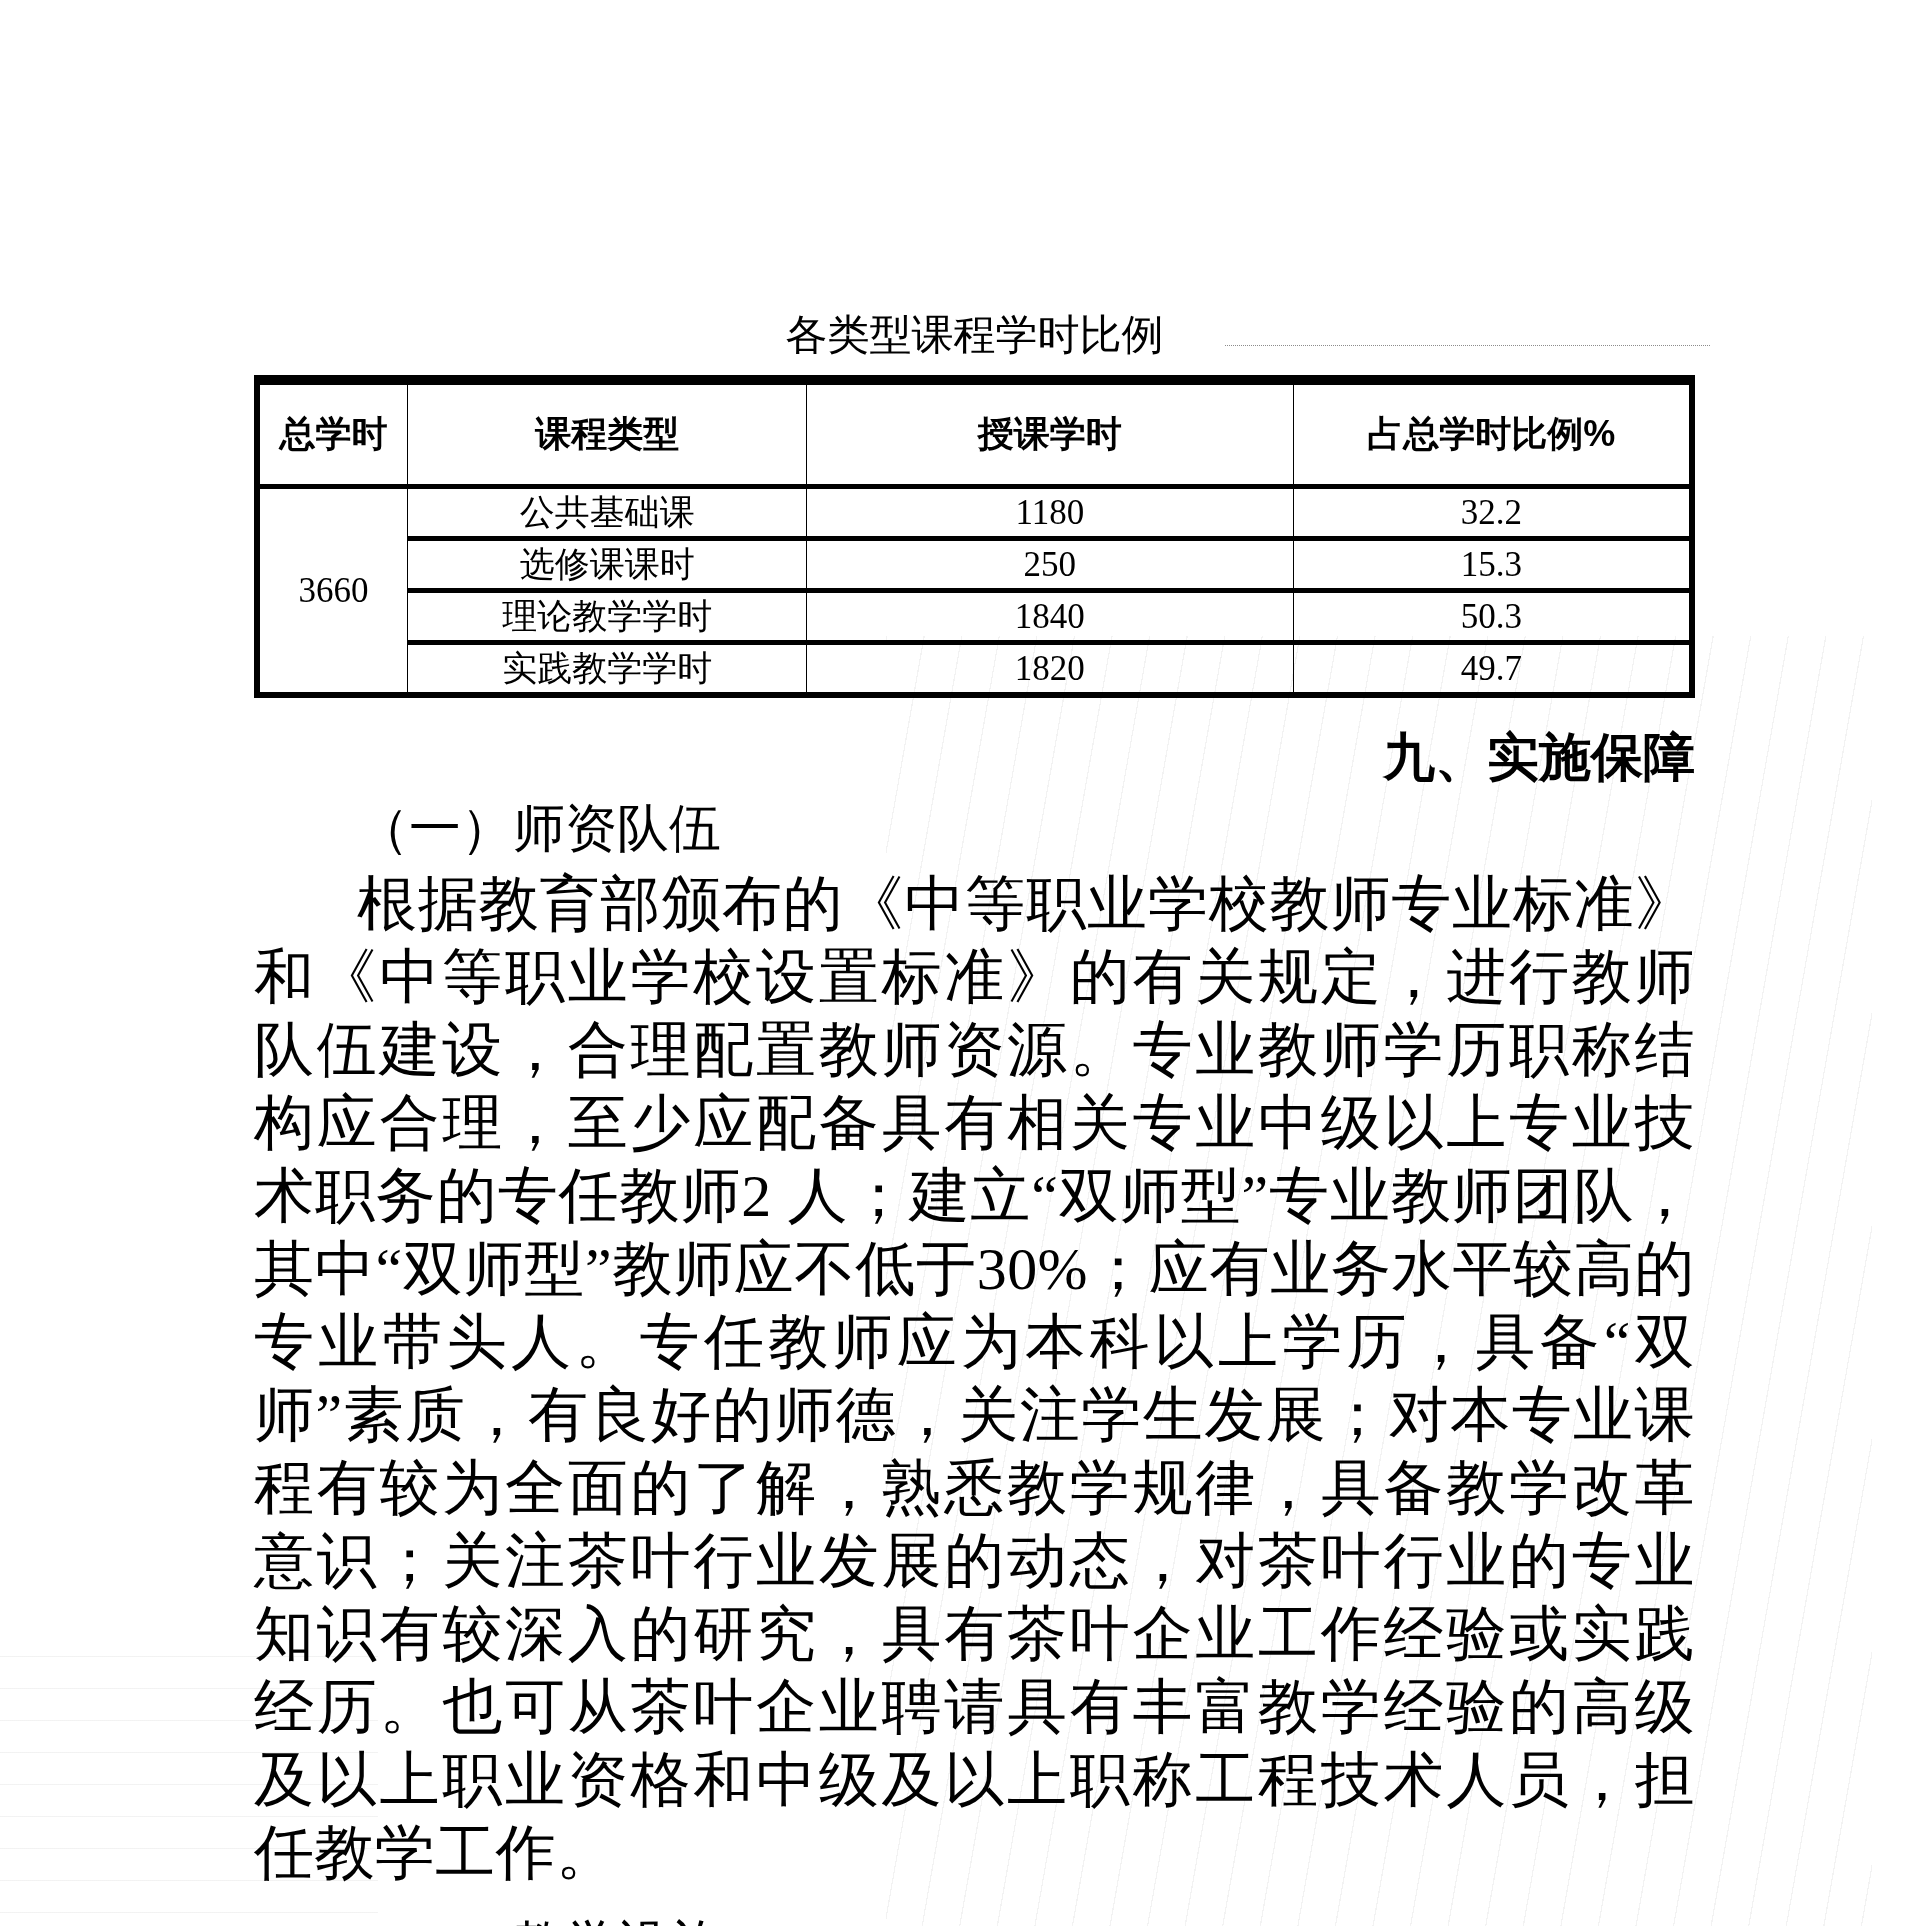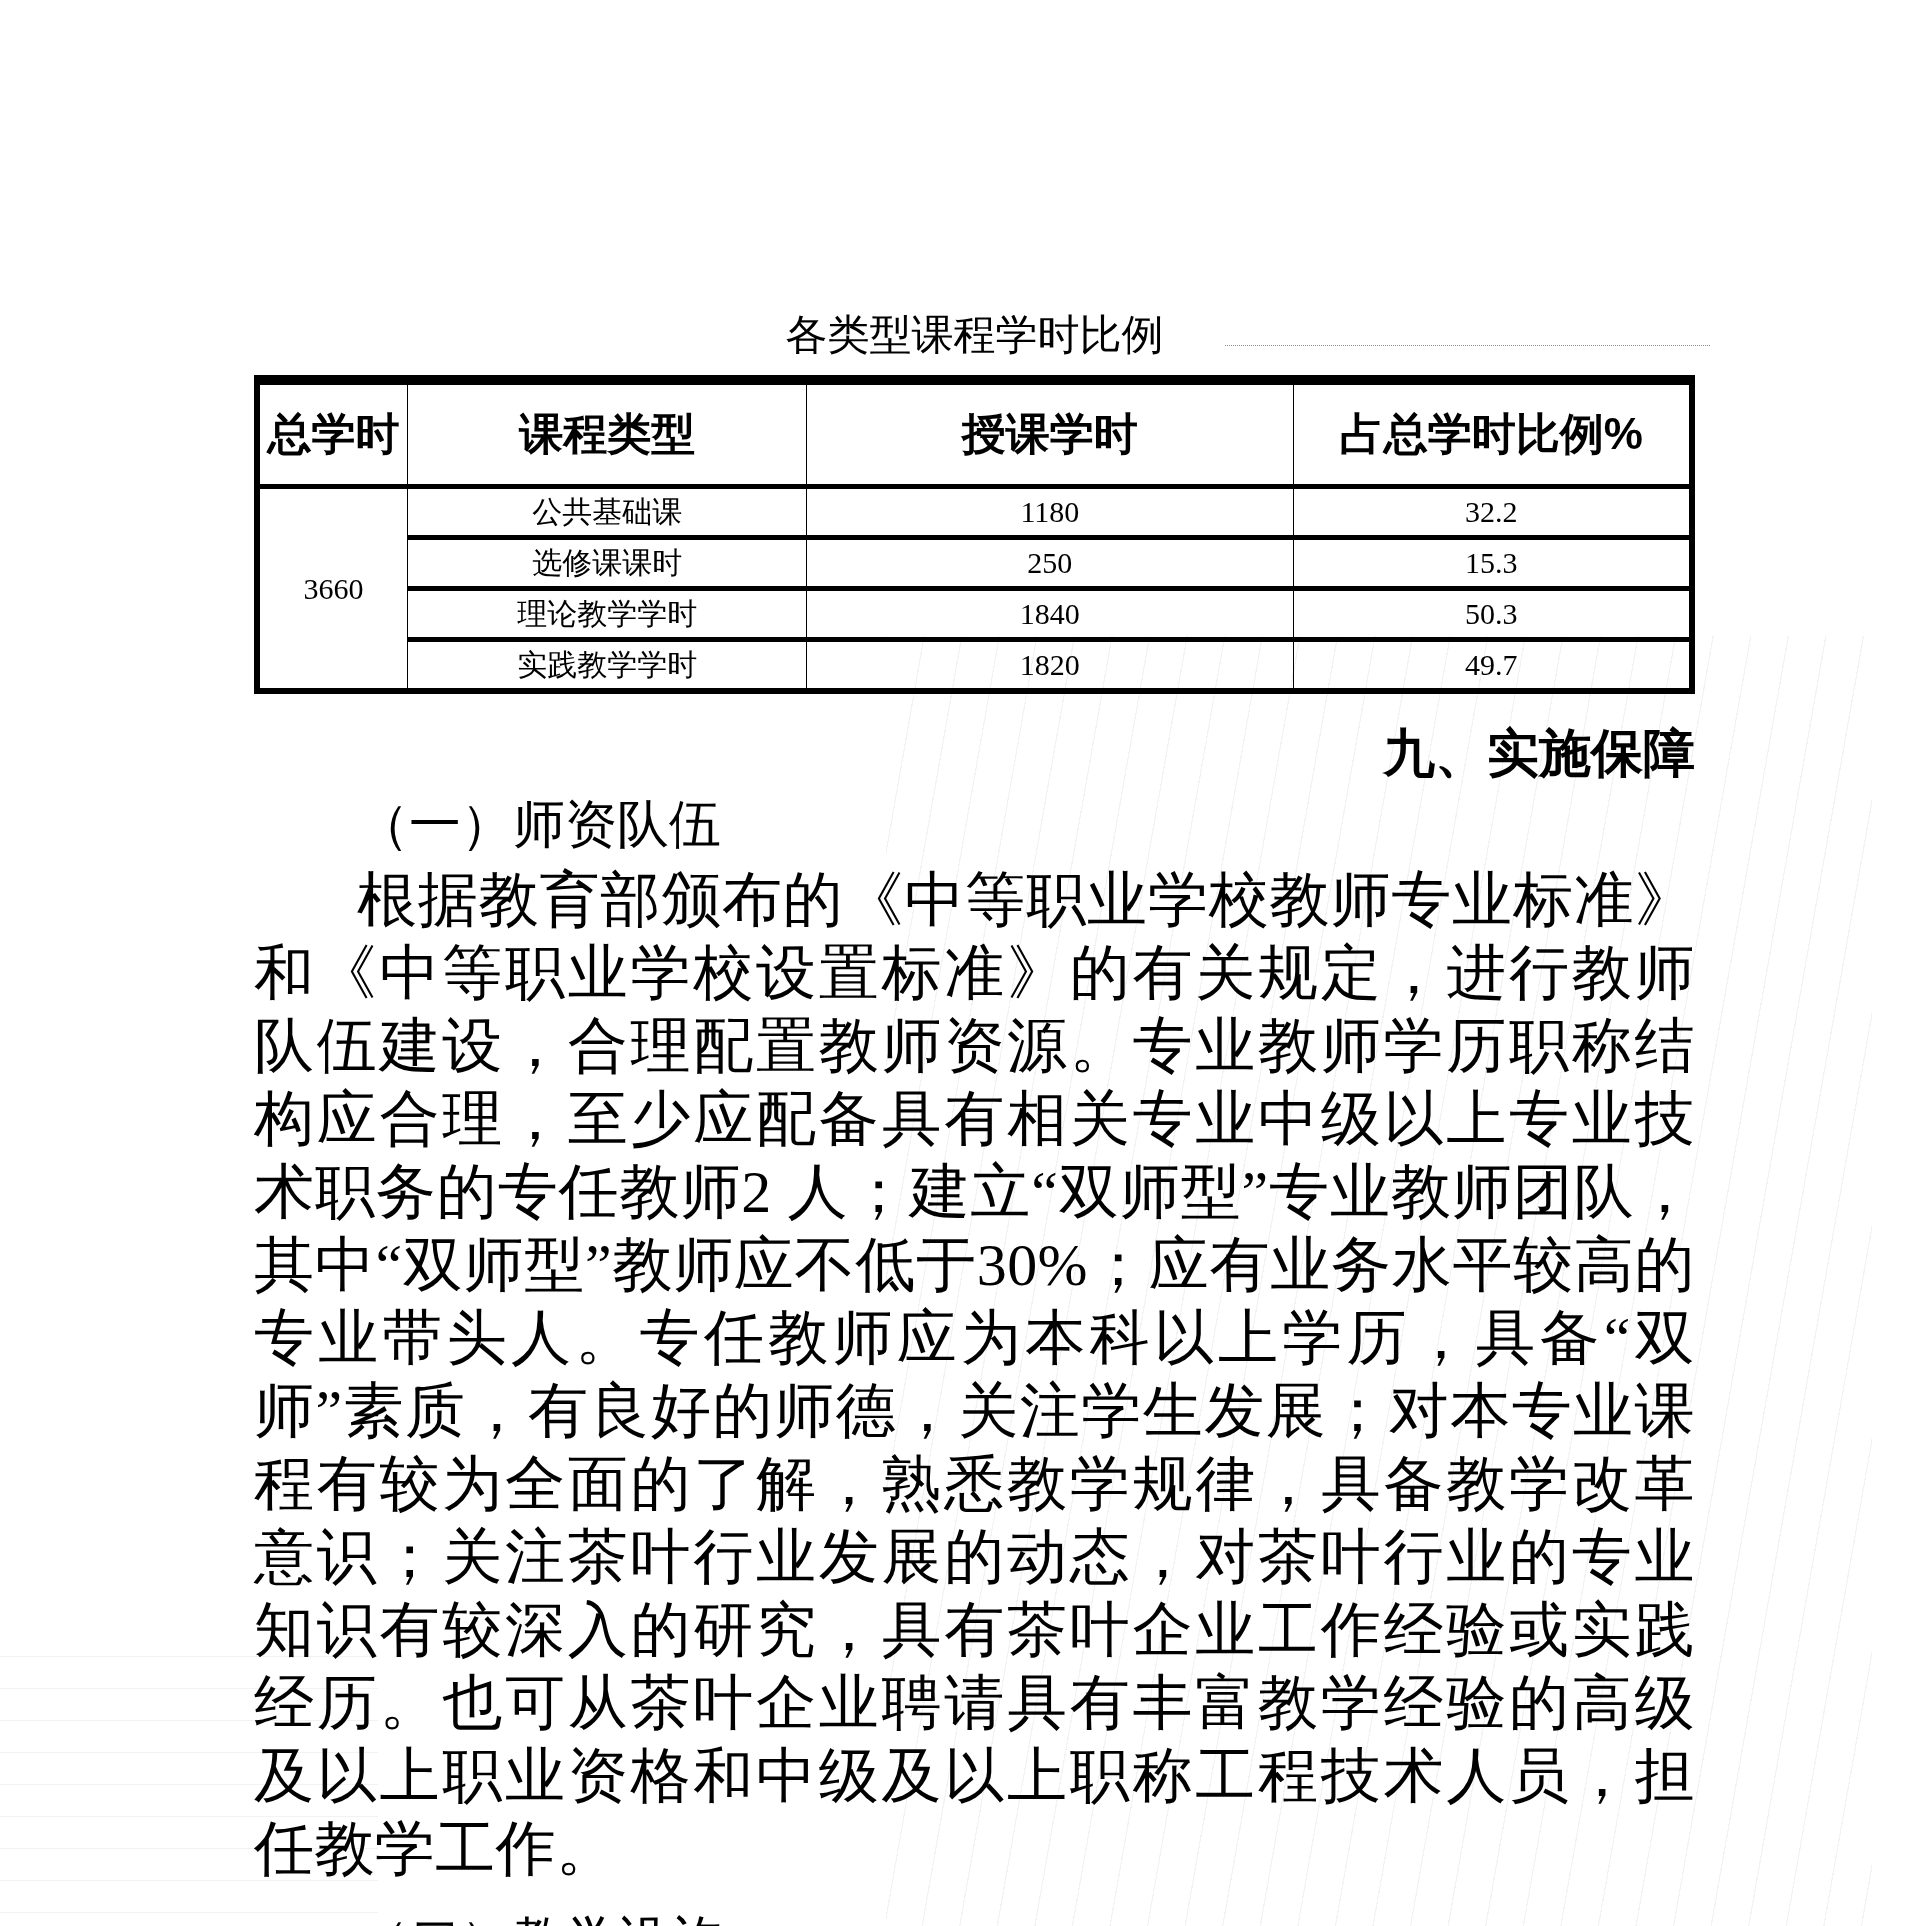--- a/index.html
+++ b/index.html
@@ -50,23 +50,23 @@
   table.hours th, table.hours td {
     border-left: 1.9px solid #000;
     border-right: 1.9px solid #000;
     border-top: 5.4px solid #000;
     border-bottom: 5.4px solid #000;
     text-align: center; vertical-align: middle;
     padding: 0;
   }
   table.hours th {
     font-family: "Liberation Sans", sans-serif;
-    font-size: 44px; font-weight: bold; height: 99px;
+    font-size: 36px; font-weight: bold; height: 99px;
   }
-  table.hours td { font-size: 30px; height: 46px; }
+  table.hours td { font-size: 35px; height: 46px; }
   td.total-cell { font-size: 35px; }
 
   .h1 {
     font-family: "Liberation Sans", sans-serif;
     font-size: 52px; font-weight: bold;
     line-height: 1.3; text-indent: 103px;
     margin: 26px 0 0 0;
     text-align: right;
   }
   .h2 {

